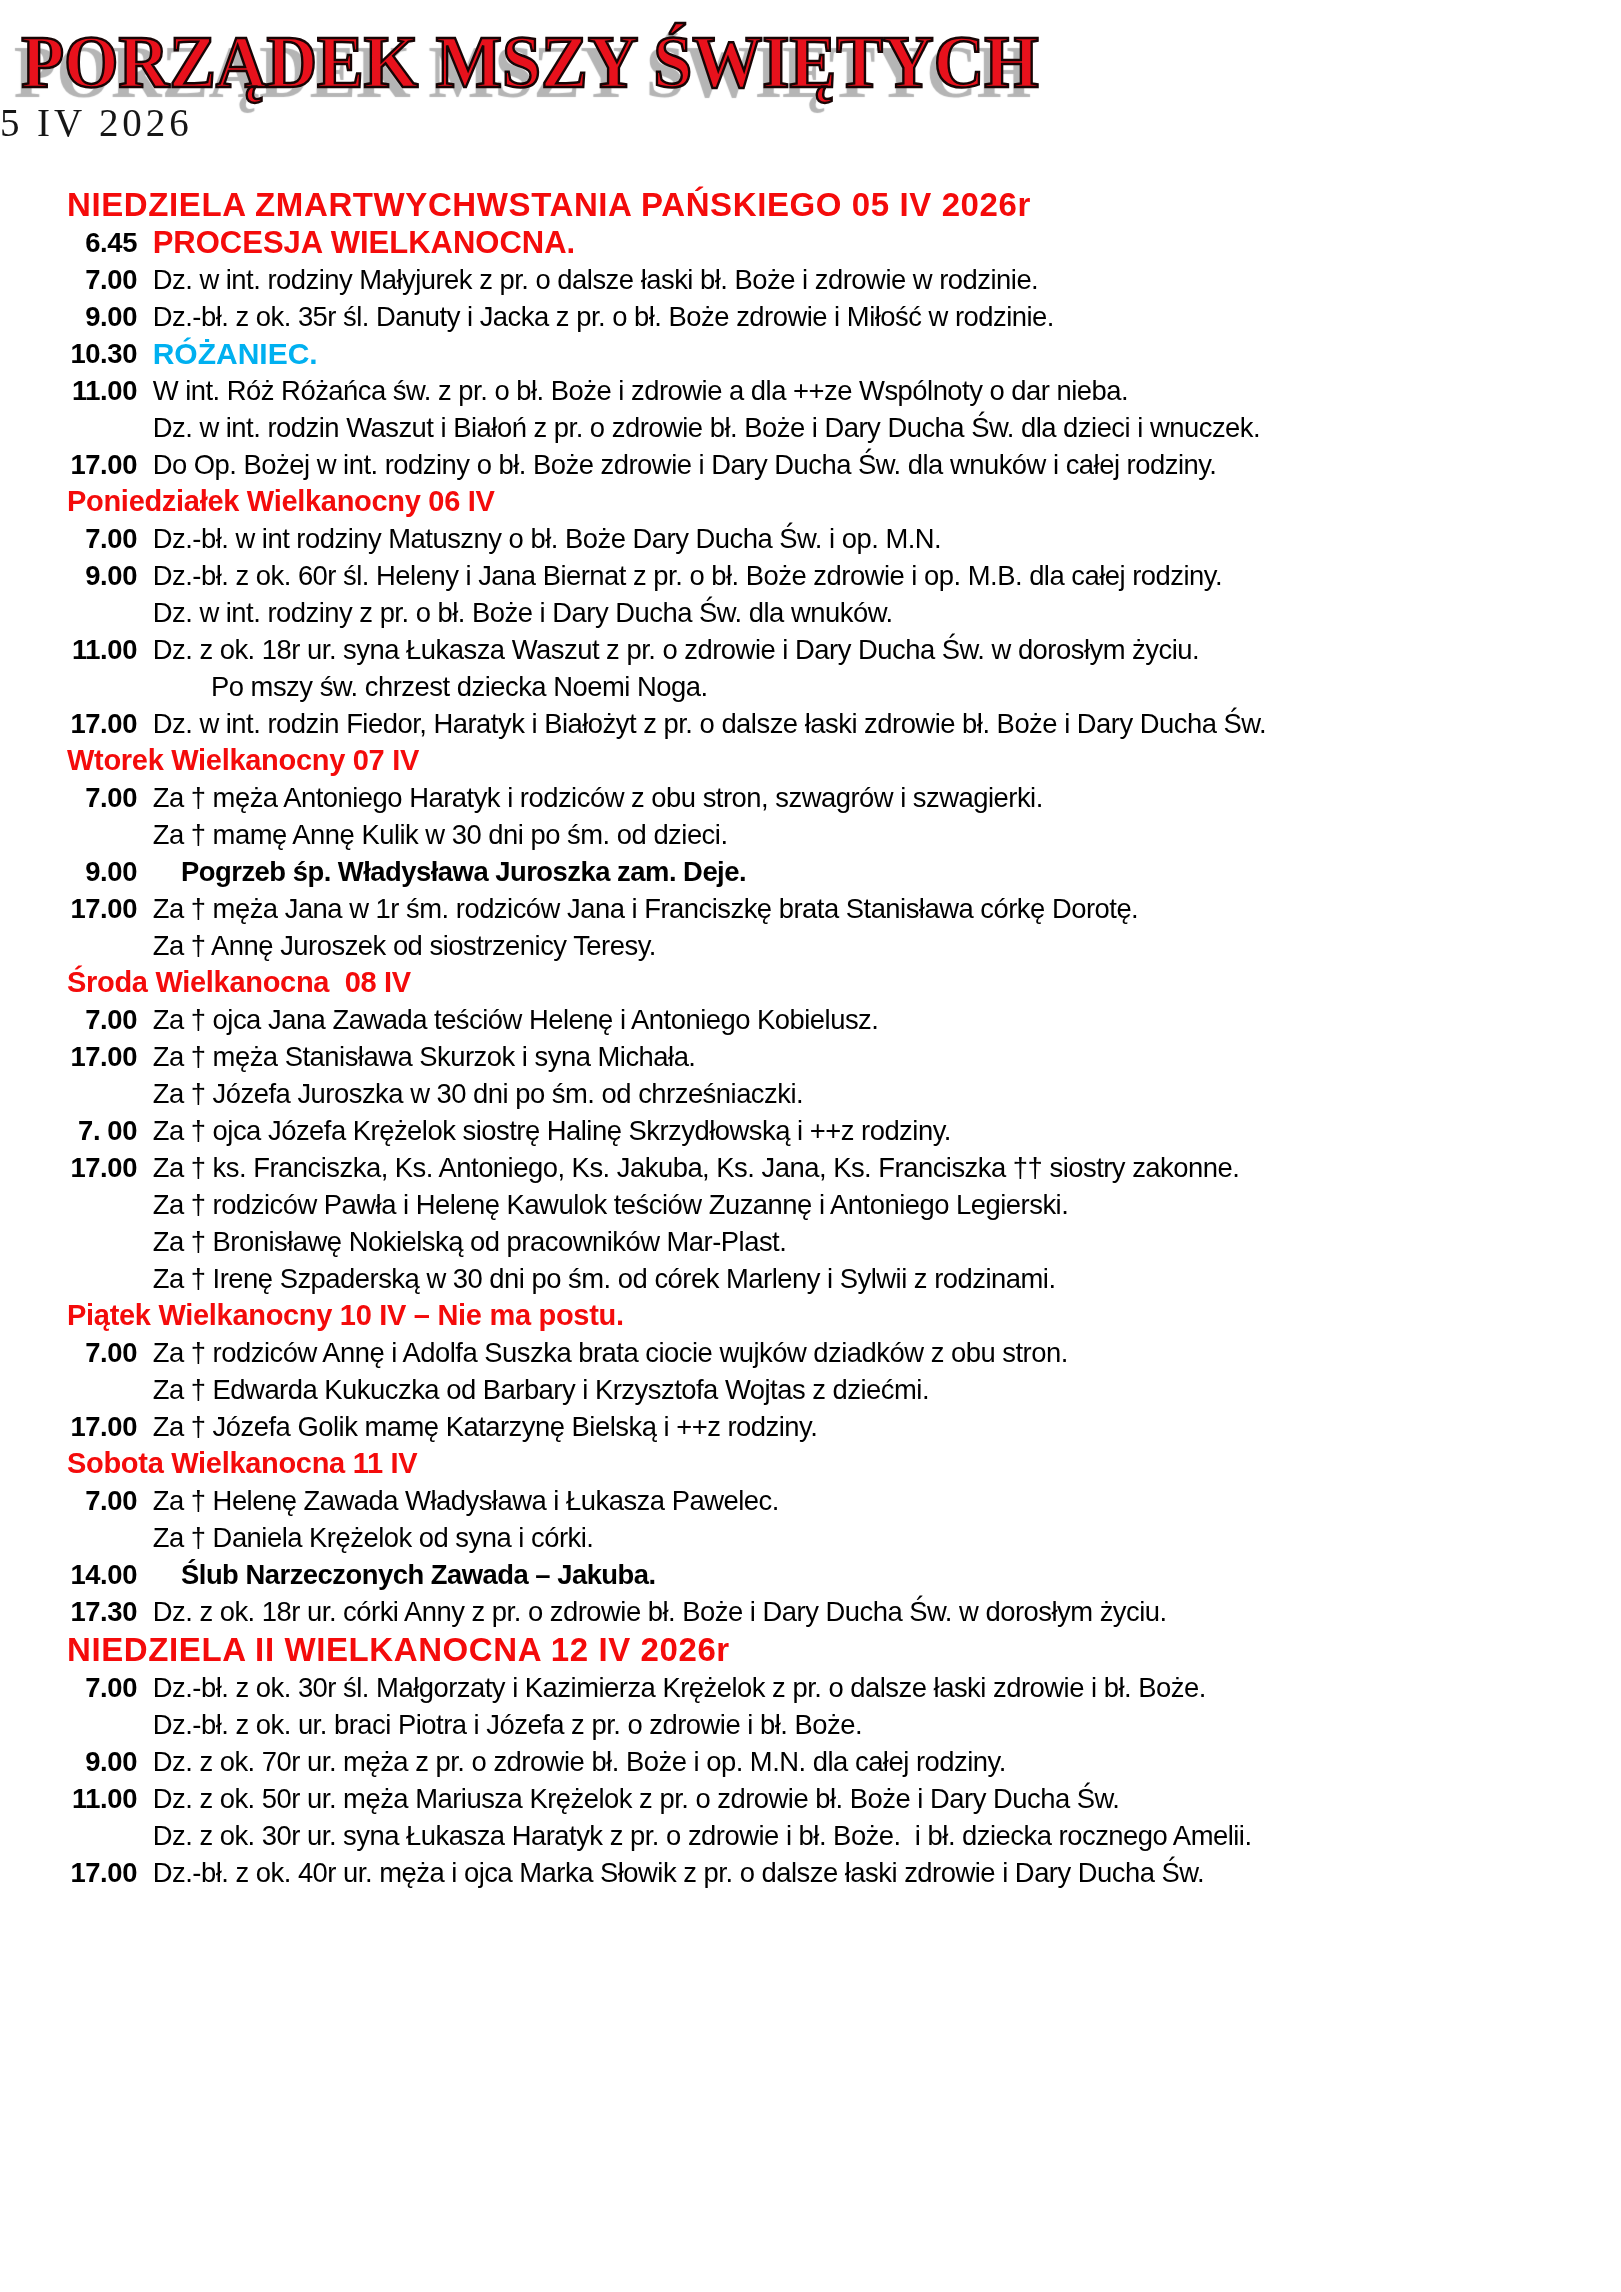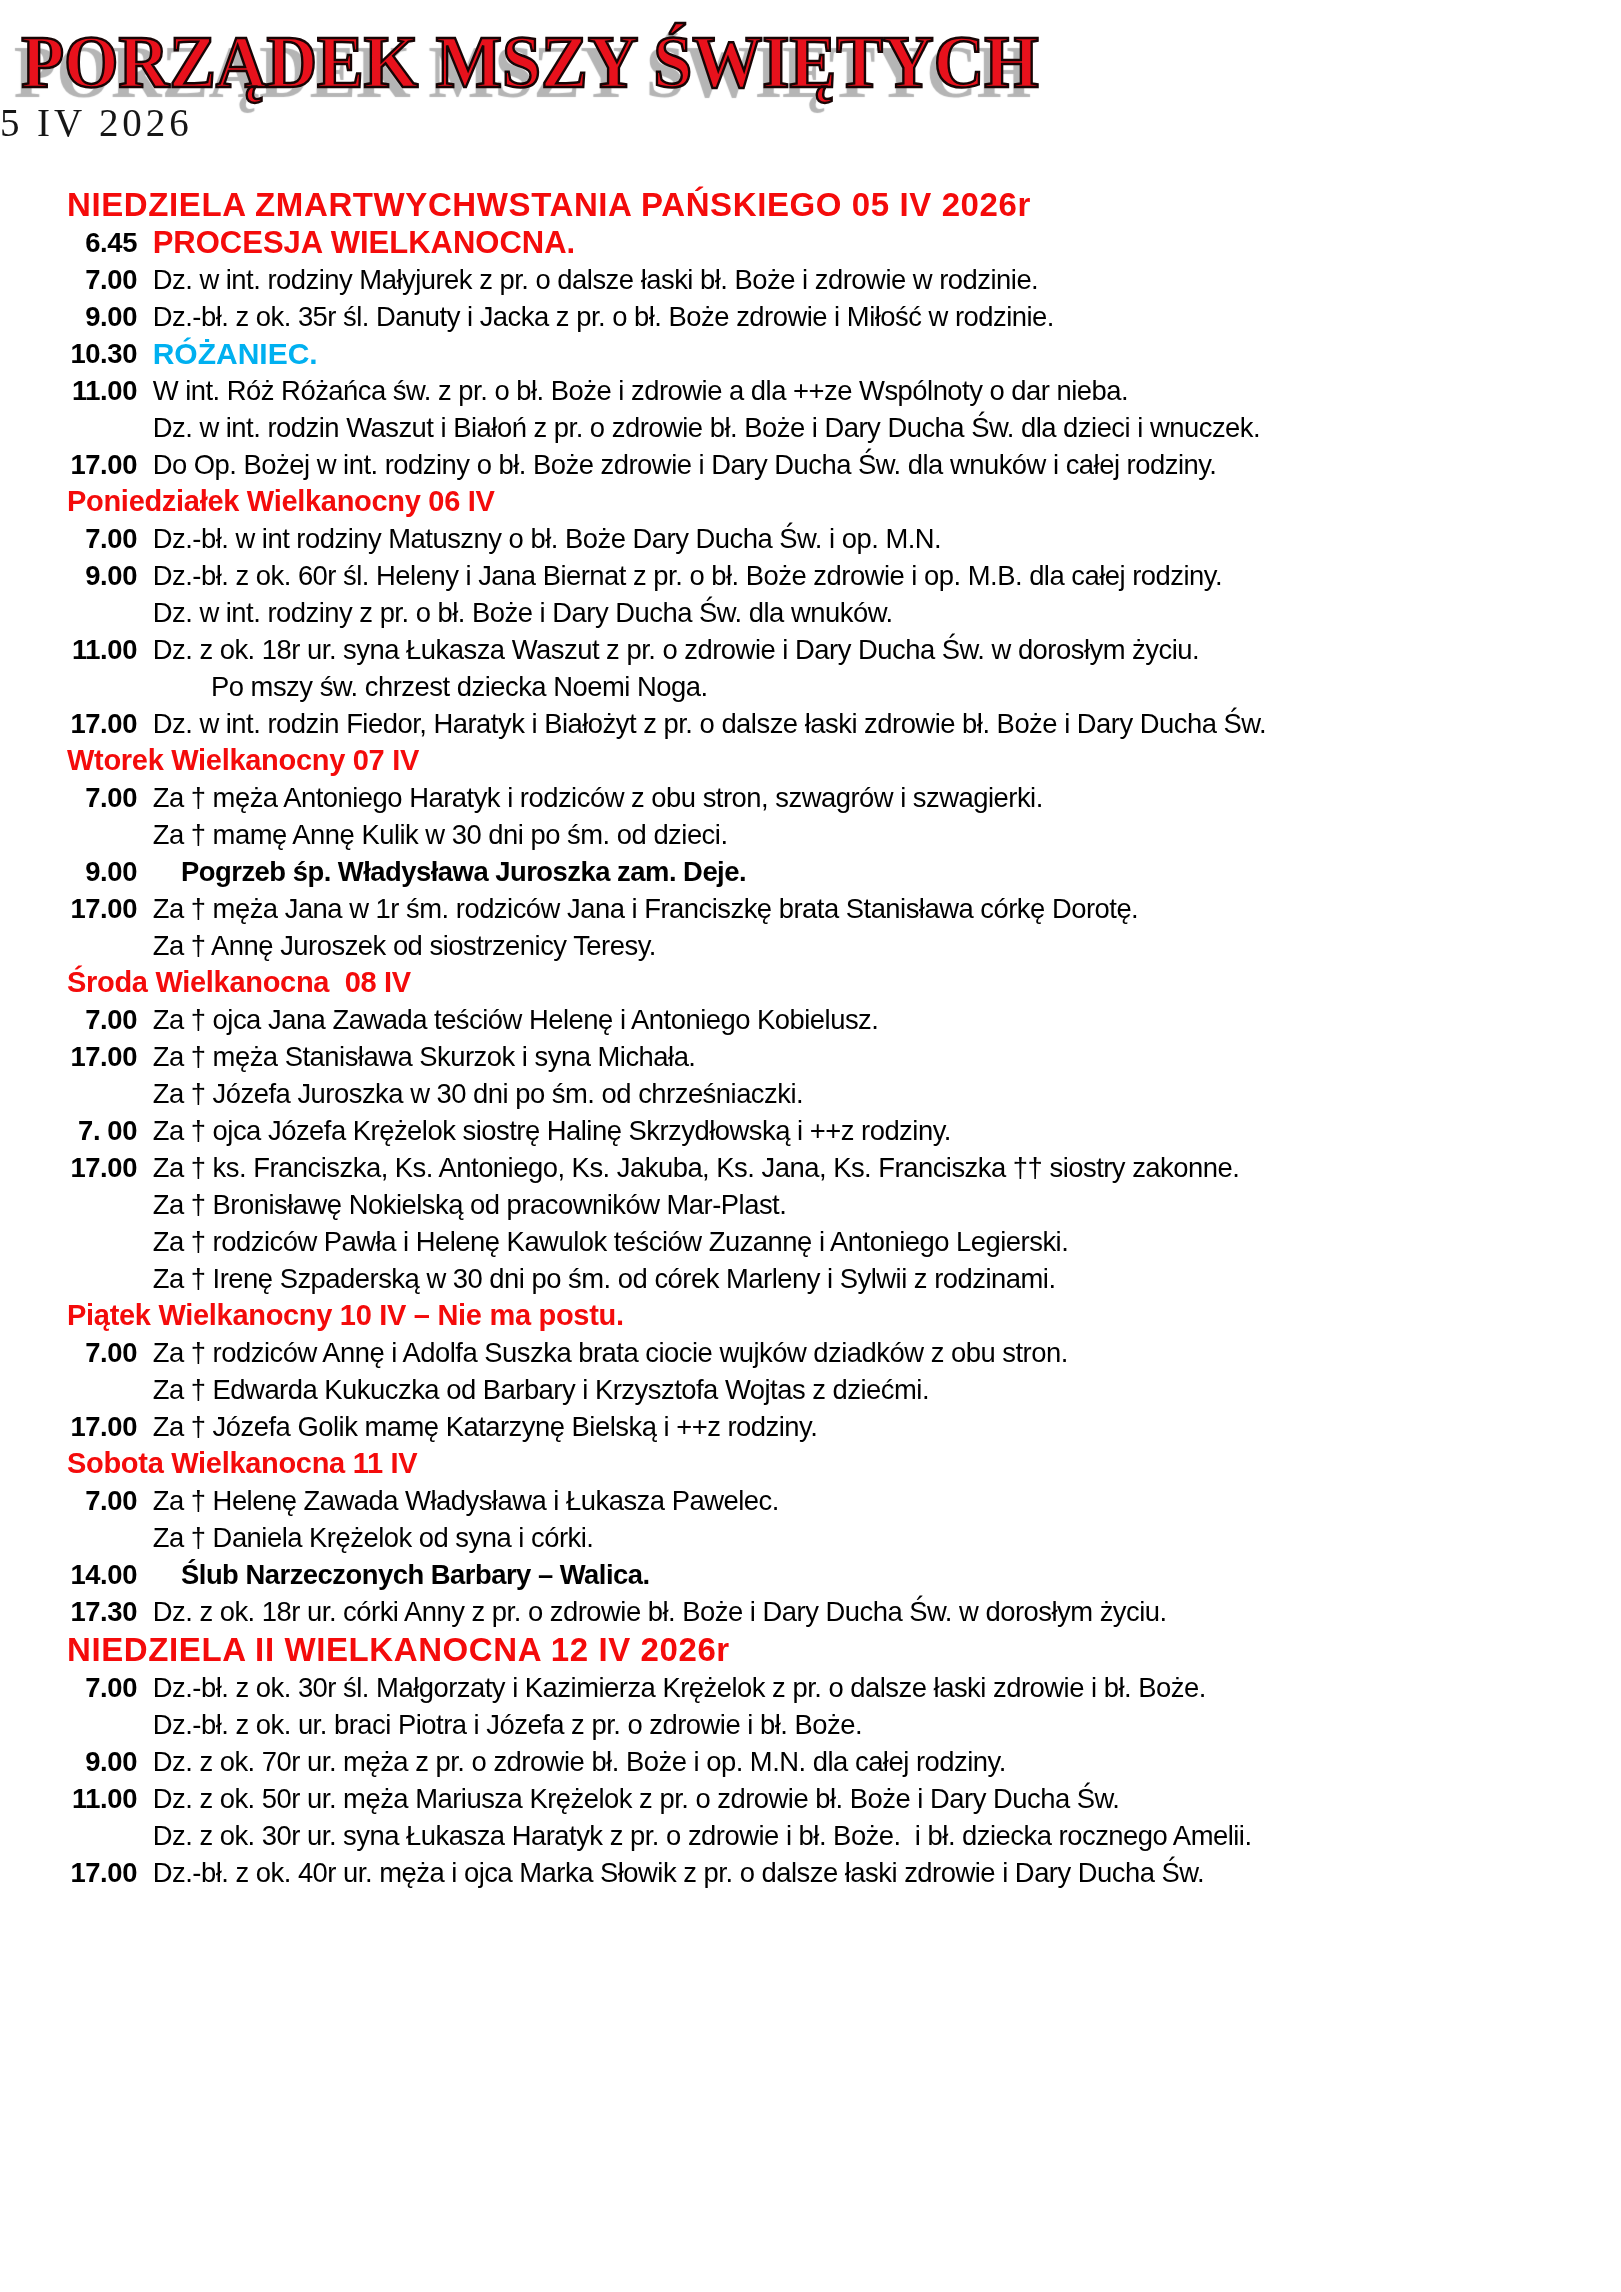--- a/index.html
+++ b/index.html
@@ -203,28 +203,28 @@
     <div class="entry-row">
       <span class="time">7. 00</span>
       <span class="text">Za † ojca Józefa Krężelok siostrę Halinę Skrzydłowską i ++z rodziny.</span>
     </div>
     <div class="entry-row">
       <span class="time">17.00</span>
       <span class="text">Za † ks. Franciszka, Ks. Antoniego, Ks. Jakuba, Ks. Jana, Ks. Franciszka †† siostry zakonne.</span>
     </div>
     <div class="entry-row">
       <span class="time"></span>
+      <span class="text">Za † rodziców Pawła i Helenę Kawulok teściów Zuzannę i Antoniego Legierski.</span>
+    </div>
+    <div class="entry-row">
+      <span class="time"></span>
       <span class="text">Za † Bronisławę Nokielską od pracowników Mar-Plast.</span>
     </div>
     <div class="entry-row">
       <span class="time"></span>
-      <span class="text">Za † rodziców Pawła i Helenę Kawulok teściów Zuzannę i Antoniego Legierski.</span>
-    </div>
-    <div class="entry-row">
-      <span class="time"></span>
       <span class="text">Za † Irenę Szpaderską w 30 dni po śm. od córek Marleny i Sylwii z rodzinami.</span>
     </div>
     <div class="section-header day">Piątek Wielkanocny 10 IV – Nie ma postu.</div>
     <div class="entry-row">
       <span class="time">7.00</span>
       <span class="text">Za † rodziców Annę i Adolfa Suszka brata ciocie wujków dziadków z obu stron.</span>
     </div>
     <div class="entry-row">
       <span class="time"></span>
       <span class="text">Za † Edwarda Kukuczka od Barbary i Krzysztofa Wojtas z dziećmi.</span>
@@ -237,21 +237,21 @@
     <div class="entry-row">
       <span class="time">7.00</span>
       <span class="text">Za † Helenę Zawada Władysława i Łukasza Pawelec.</span>
     </div>
     <div class="entry-row">
       <span class="time"></span>
       <span class="text">Za † Daniela Krężelok od syna i córki.</span>
     </div>
     <div class="entry-row">
       <span class="time">14.00</span>
-      <span class="text em-bold">Ślub Narzeczonych Barbary – Walica.</span>
+      <span class="text em-bold">Ślub Narzeczonych Zawada – Jakuba.</span>
     </div>
     <div class="entry-row">
       <span class="time">17.30</span>
       <span class="text">Dz. z ok. 18r ur. córki Anny z pr. o zdrowie bł. Boże i Dary Ducha Św. w dorosłym życiu.</span>
     </div>
     <div class="section-header major">NIEDZIELA II WIELKANOCNA 12 IV 2026r</div>
     <div class="entry-row">
       <span class="time">7.00</span>
       <span class="text">Dz.-bł. z ok. 30r śl. Małgorzaty i Kazimierza Krężelok z pr. o dalsze łaski zdrowie i bł. Boże.</span>
     </div>

